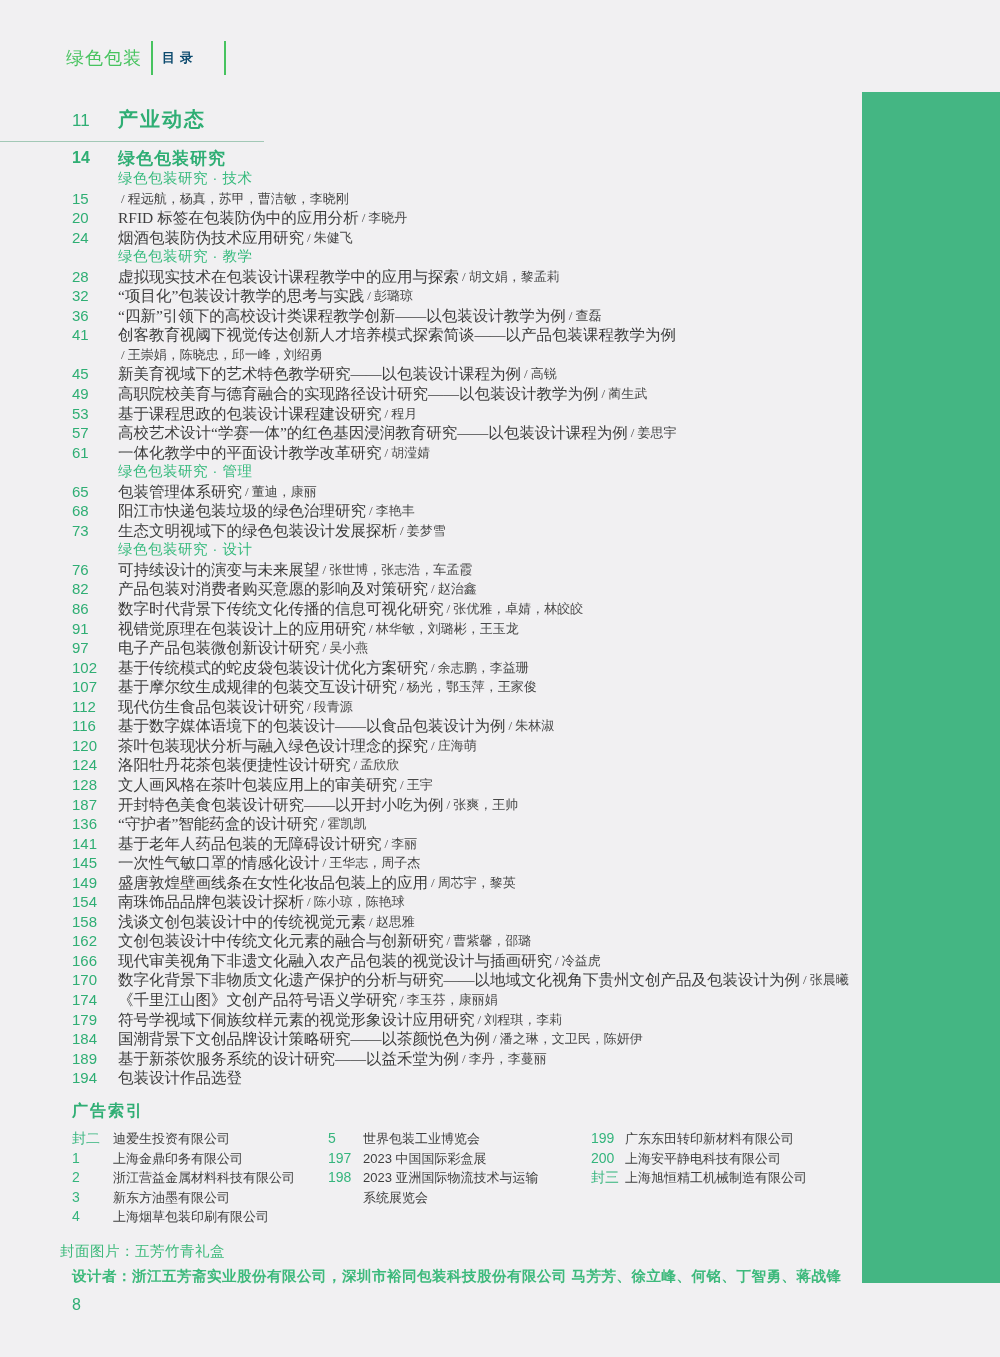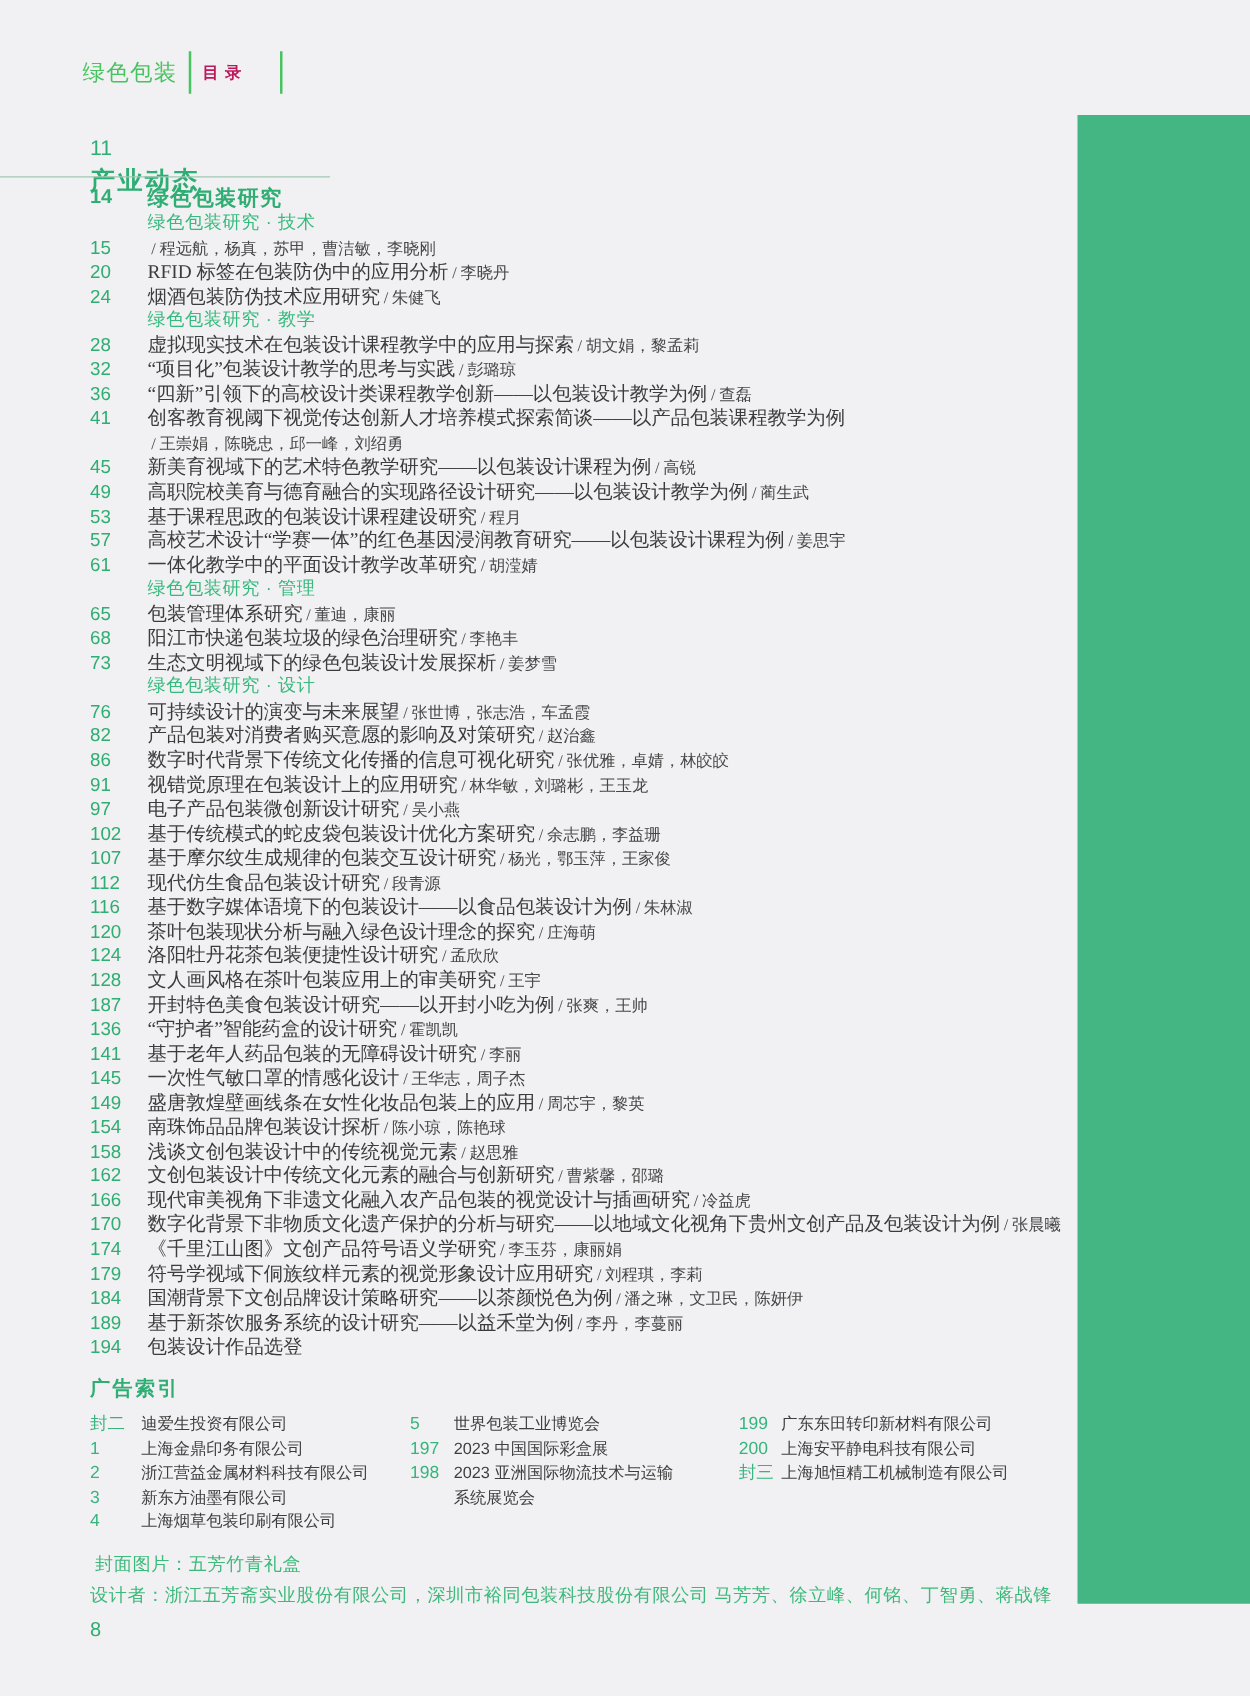--- a/index.html
+++ b/index.html
@@ -23,27 +23,27 @@
   }
   .logo-text {
     font-size:18px; font-weight:normal; color:#47c35f;
     letter-spacing:1px;
   }
   .logo-divider {
     width:2px; height:34px; background:#47c35f;
     margin:0 9px;
   }
   .contents-label {
-    font-size:13px; font-weight:bold; color:#be185d;
+    font-size:13px; font-weight:bold; color:#0c4a6e;
     letter-spacing:5px; margin-right:17px;
   }
   
   .top-section {
     position:absolute; left:72px; top:106px;
-    display:flex; align-items:baseline; line-height:26px;flex-direction:column;
+    display:flex; align-items:baseline; line-height:26px;
   }
   .top-section .num {
     width:46px; font-size:17px; color:#2fae74;
   }
   .top-section .ttl {
     font-size:20px; font-weight:bold; color:#2fae74; letter-spacing:2px;
   }
   .head-rule {
     position:absolute; left:0; top:141px;
     width:264px; height:1px; background:#a2c8b6;
@@ -89,27 +89,28 @@
   .ad-col.c2 { left:256px; width:262px; }
   .ad-col.c3 { left:519px; width:300px; }
   .ad-row { display:flex; align-items:baseline; line-height:19.6px; min-height:19.6px; }
   .ad-row .num { flex-shrink:0; font-size:14px; color:#35b57d; }
   .ad-col.c1 .num { width:41px; }
   .ad-col.c2 .num { width:35px; }
   .ad-col.c3 .num { width:34px; }
   .ad-row .name { font-size:13px; color:#3e3e3e; white-space:nowrap; }
   
   .cover-line {
-    position:absolute; left:76px; top:1242px;
+    position:absolute; left:60px; top:1242px;
     font-size:14.5px; color:#3cb97b; letter-spacing:0.5px;
   }
   .designer-line {
     position:absolute; left:72px; top:1267px;
     font-size:14.5px; color:#3cb97b; letter-spacing:0.5px;
     white-space:nowrap;
+    font-weight:bold;
   }
   .page-num {
     position:absolute; left:72px; top:1296px;
     font-size:16px; color:#2fae74;
   }
 </style>
 </head>
 <body>
 
 <div class="green-block"></div>

